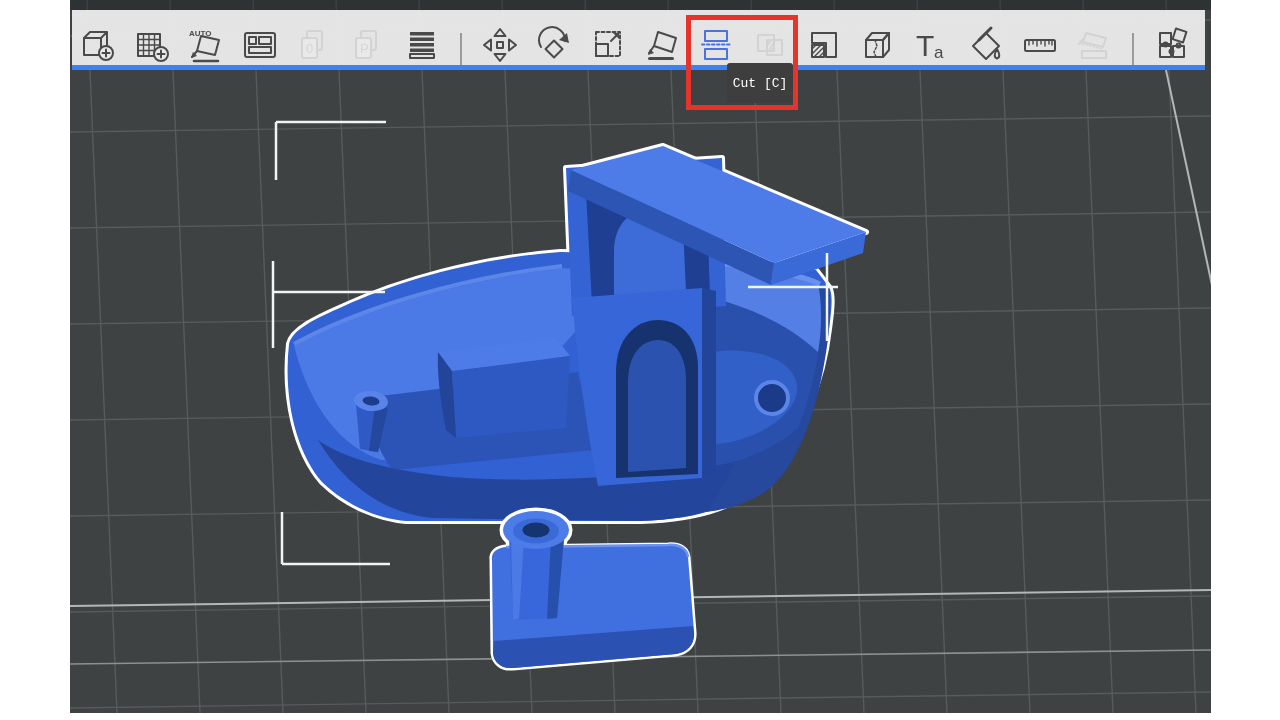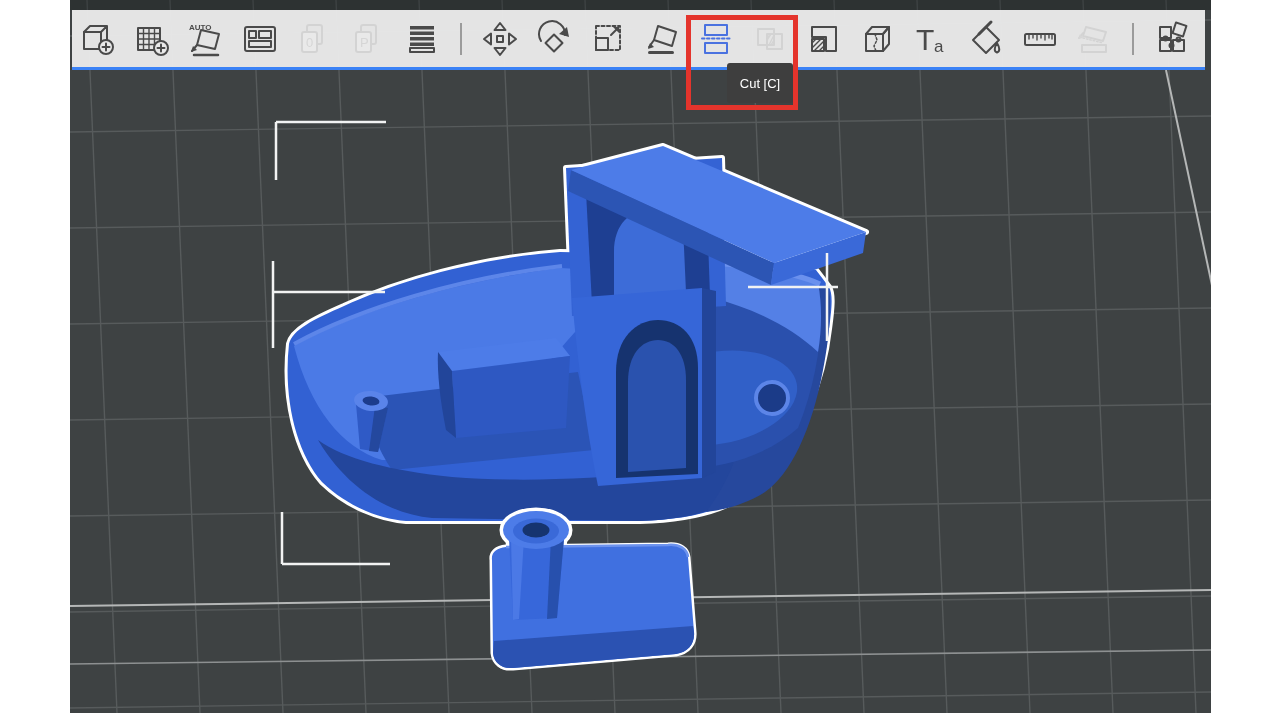--- a/index.html
+++ b/index.html
@@ -13,22 +13,22 @@
     background:#3e4243;overflow:hidden;
   }
   .viewport-svg{position:absolute;left:0;top:0;width:1141px;height:713px;display:block;}
   .topstrip{
     position:absolute;left:0;top:0;width:100%;height:10px;
     background:rgba(15,19,21,.35);z-index:3;
   }
   .toolbar{
     position:absolute;left:2px;top:10px;width:1133px;height:60px;
     background:rgba(233,233,233,.97);
-    border-bottom:3px solid #3b82f6;
-    display:flex;align-items:center;gap:14px;
+    border-bottom:5px solid #3b82f6;
+    display:flex;align-items:flex-end;gap:14px;
     padding-left:6px;box-sizing:border-box;z-index:4;
   }
   .tb-btn{
     width:40px;height:40px;flex:0 0 40px;
     display:flex;align-items:center;justify-content:center;
   }
   .tb-btn svg{display:block;}
   .tb-sep{
     width:2px;height:32px;background:#9b9b9b;flex:0 0 2px;margin:0 4px;
   }
@@ -44,21 +44,21 @@
   .ic-active{stroke:#4a72e0;}
   .annot-box{
     position:absolute;left:686px;top:15px;width:112px;height:95px;
     border:5px solid #e4342c;box-sizing:border-box;z-index:6;
     pointer-events:none;
   }
   .tooltip{
     position:absolute;left:727px;top:63px;width:66px;height:40px;
     background:#3e3e3e;border-radius:3px;color:#ffffff;
     display:flex;align-items:center;justify-content:center;
-    font-size:13px;z-index:5;
+    font-size:13px;z-index:5;font-family:Liberation Mono, monospace;
   }
 </style>
 </head>
 <body>
 
 <div class="content">
   <svg class="viewport-svg" viewBox="0 0 1141 713">
     <g transform="translate(-70,0)">
 
       <g stroke="#575b5c" stroke-width="1.4">

